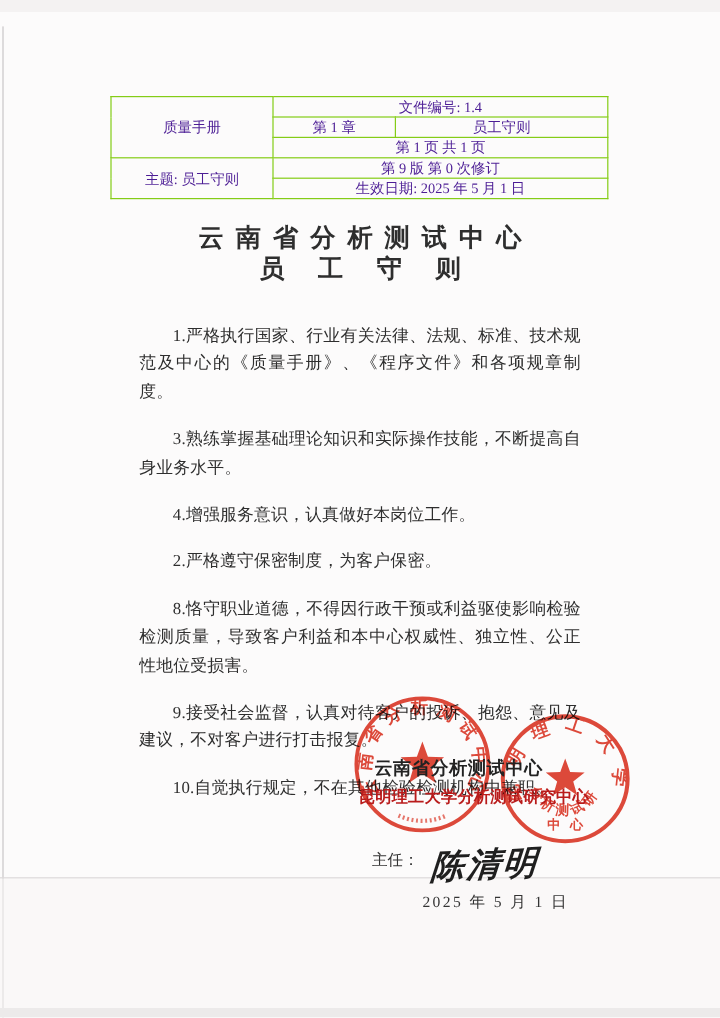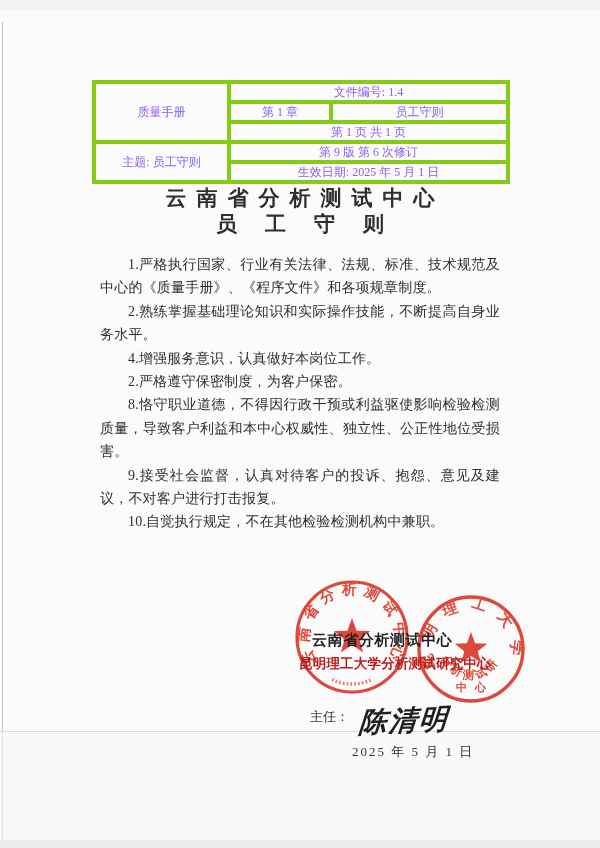--- a/index.html
+++ b/index.html
@@ -12,35 +12,35 @@
   
   .edge-left{position:absolute;left:2px;top:22px;width:1px;height:826px;background:#c9c6c7;}
   .edge-top{position:absolute;left:0;top:0;width:600px;height:10px;background:#f4f2f2;}
   .fold-line{position:absolute;left:0;top:731px;width:600px;height:1px;background:#ddd9da;}
   .band-bottom{position:absolute;left:0;bottom:0;width:600px;height:8px;background:#eceaea;}
   .below-fold{position:absolute;left:0;top:732px;width:600px;height:108px;background:#f7f5f5;opacity:.55;}
 
   
   .hdr{position:absolute;left:92px;top:80px;border-collapse:collapse;table-layout:fixed;}
   .hdr td{
-    border:4px solid #84cc16;height:16px;padding:0 2px;
+    border:1px solid #84cc16;height:16px;padding:0 2px;
     font-size:12px;line-height:14px;text-align:center;vertical-align:middle;
-    white-space:nowrap;overflow:hidden;color:#8b5cf6;
+    white-space:nowrap;overflow:hidden;color:#4c1d95;
   }
   .c1{width:135px;} .c2{width:102px;} .c3{width:177px;}
 
   
   .title{position:absolute;left:0;top:186px;width:600px;text-align:center;color:#2e2e2e;}
   .title .t1{font-size:21px;font-weight:600;letter-spacing:10px;text-indent:10px;line-height:25px;}
   .title .t2{font-size:21px;font-weight:600;letter-spacing:28px;text-indent:28px;line-height:25px;margin-top:1px;}
 
   
   .rules{position:absolute;left:100px;top:253px;width:400px;}
   .rules p{
-    margin:0;font-size:14px;line-height:23.4px;text-indent:28px;
+    margin:16px;font-size:14px;line-height:23.4px;text-indent:28px;
     text-align:justify;color:#2e2e2e;letter-spacing:0.2px;
   }
 
   
   .seal{position:absolute;mix-blend-mode:multiply;opacity:.92;}
   .seal-left{left:287px;top:572px;}
   .seal-right{left:409px;top:587px;}
   .seal text{font-family:"Liberation Serif", serif;font-weight:700;}
 
   
@@ -77,36 +77,36 @@
   </tr>
   <tr>
     <td>第 1 章</td>
     <td>员工守则</td>
   </tr>
   <tr>
     <td colspan="2">第 1 页   共 1 页</td>
   </tr>
   <tr>
     <td rowspan="2">主题: 员工守则</td>
-    <td colspan="2">第 9 版   第 6 次修订</td>
+    <td colspan="2">第 9 版   第 0 次修订</td>
   </tr>
   <tr>
     <td colspan="2">生效日期: 2025 年 5 月 1 日</td>
   </tr>
 </tbody>
   </table>
 
 <div class="title">
   <div class="t1">云南省分析测试中心</div>
   <div class="t2">员工守则</div>
 </div>
 
 <div class="rules">
   <p>1.严格执行国家、行业有关法律、法规、标准、技术规范及中心的《质量手册》、《程序文件》和各项规章制度。</p>
-  <p>2.熟练掌握基础理论知识和实际操作技能，不断提高自身业务水平。</p>
+  <p>3.熟练掌握基础理论知识和实际操作技能，不断提高自身业务水平。</p>
   <p>4.增强服务意识，认真做好本岗位工作。</p>
   <p>2.严格遵守保密制度，为客户保密。</p>
   <p>8.恪守职业道德，不得因行政干预或利益驱使影响检验检测质量，导致客户利益和本中心权威性、独立性、公正性地位受损害。</p>
   <p>9.接受社会监督，认真对待客户的投诉、抱怨、意见及建议，不对客户进行打击报复。</p>
   <p>10.自觉执行规定，不在其他检验检测机构中兼职。</p>
 </div>
 
 <svg class="seal seal-left" width="130" height="130" viewBox="0 0 130 130">
   <circle cx="65" cy="65" r="55" fill="none" stroke="#dd3a2a" stroke-width="3.2"></circle>
   <polygon points="65,46 69.6,58.7 83.1,59.1 72.4,67.4 76.2,80.4 65,72.8 53.8,80.4 57.6,67.4 46.9,59.1 60.4,58.7" fill="#dd3a2a"></polygon>

